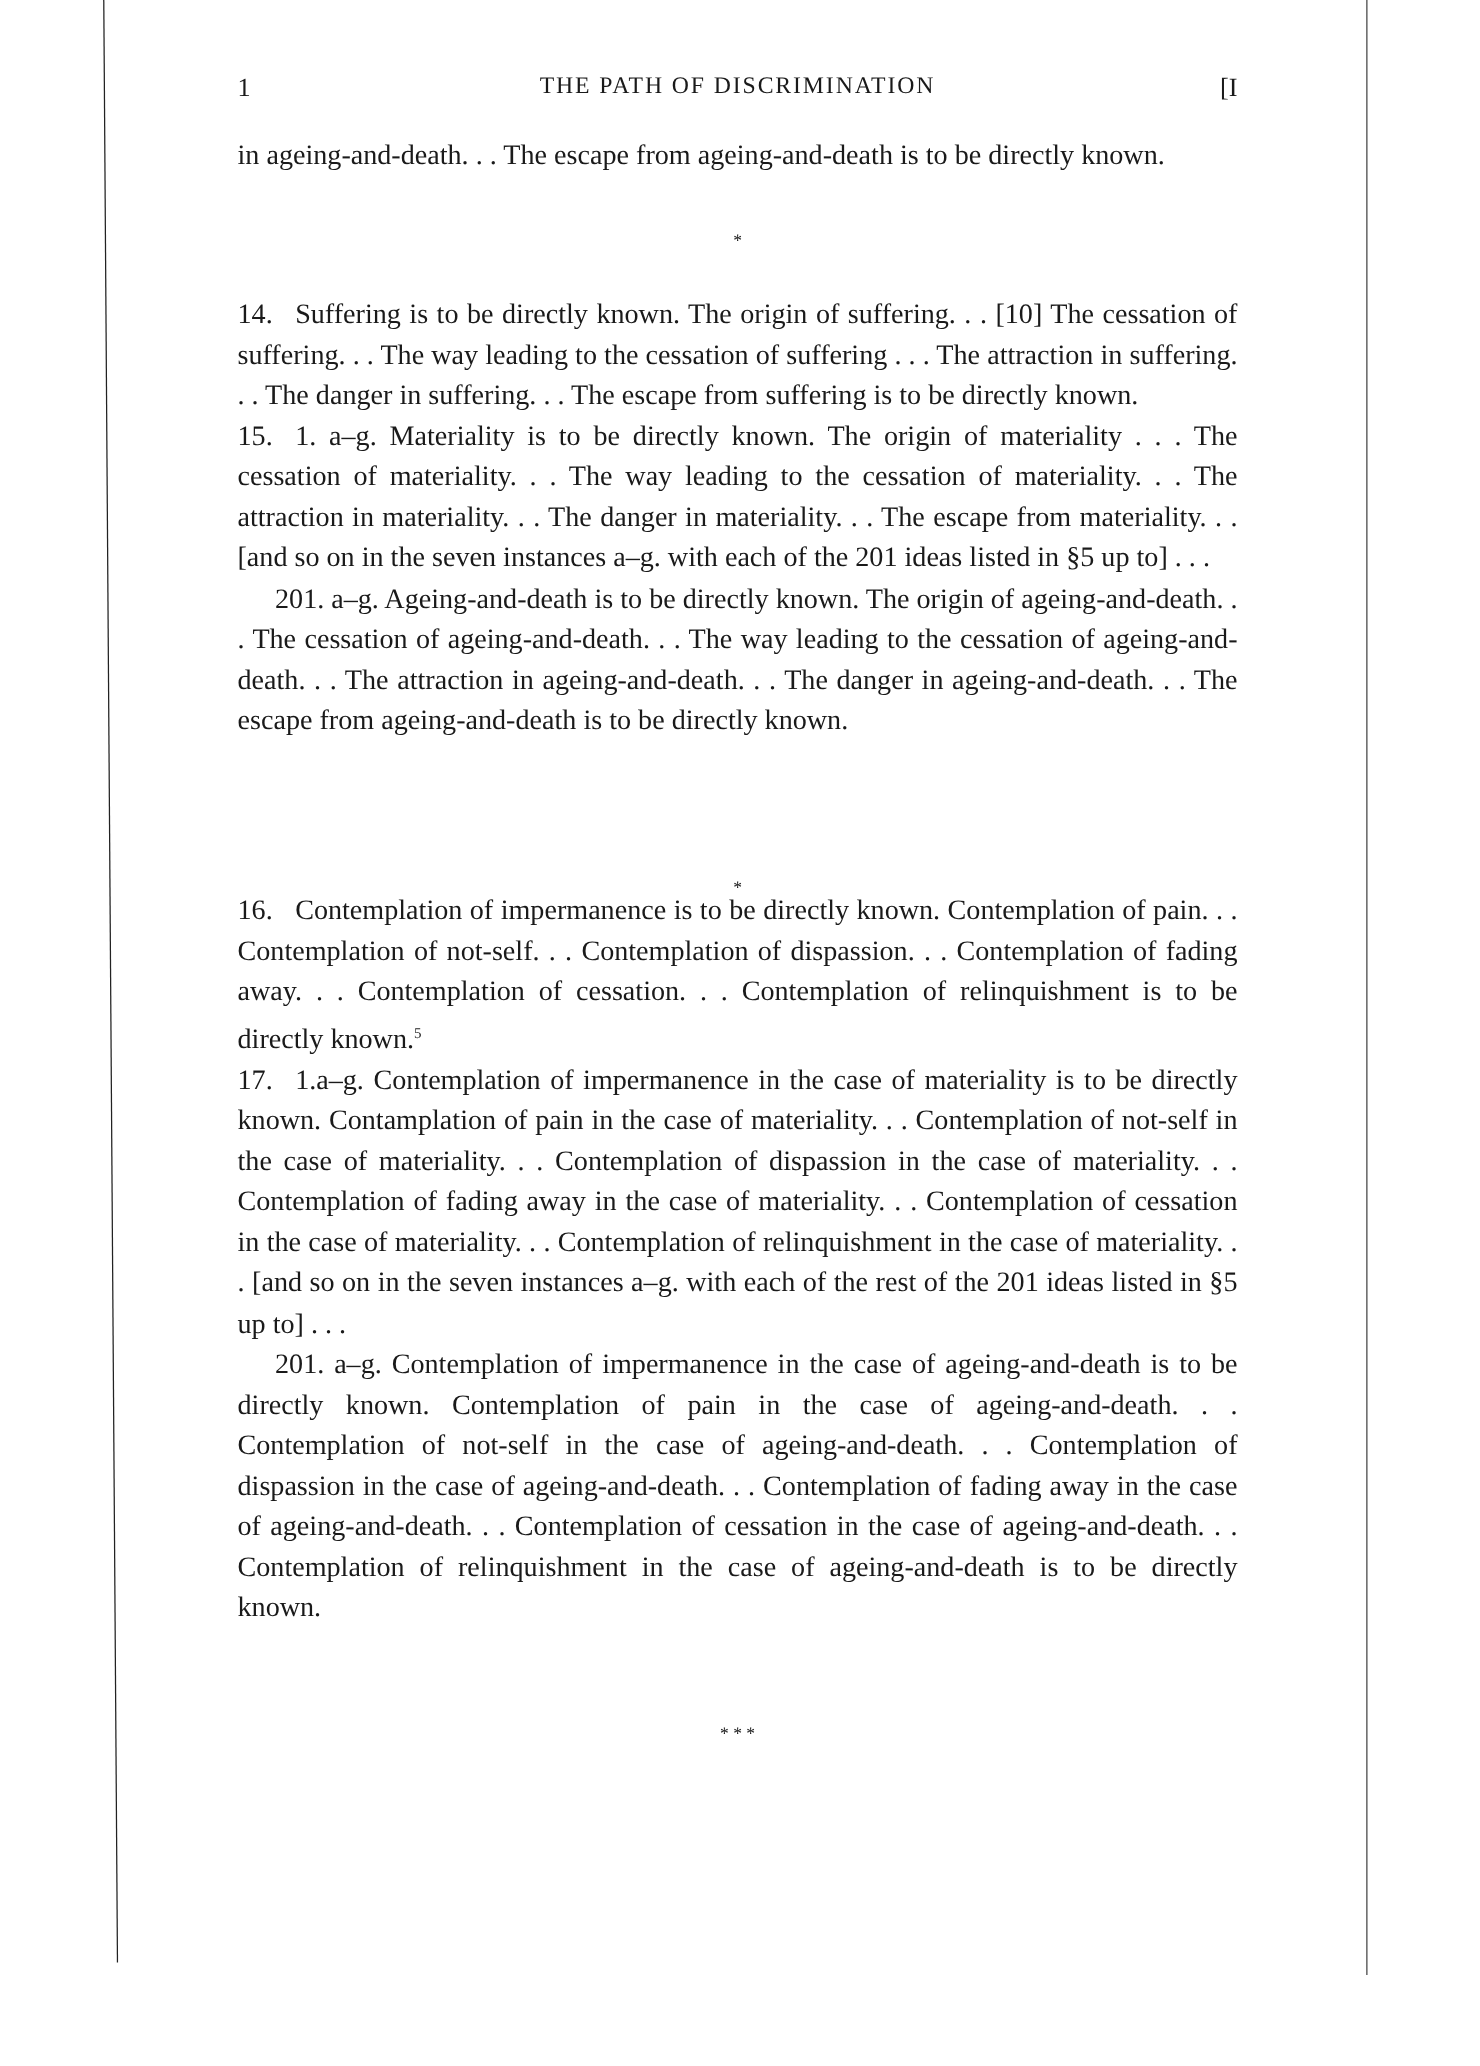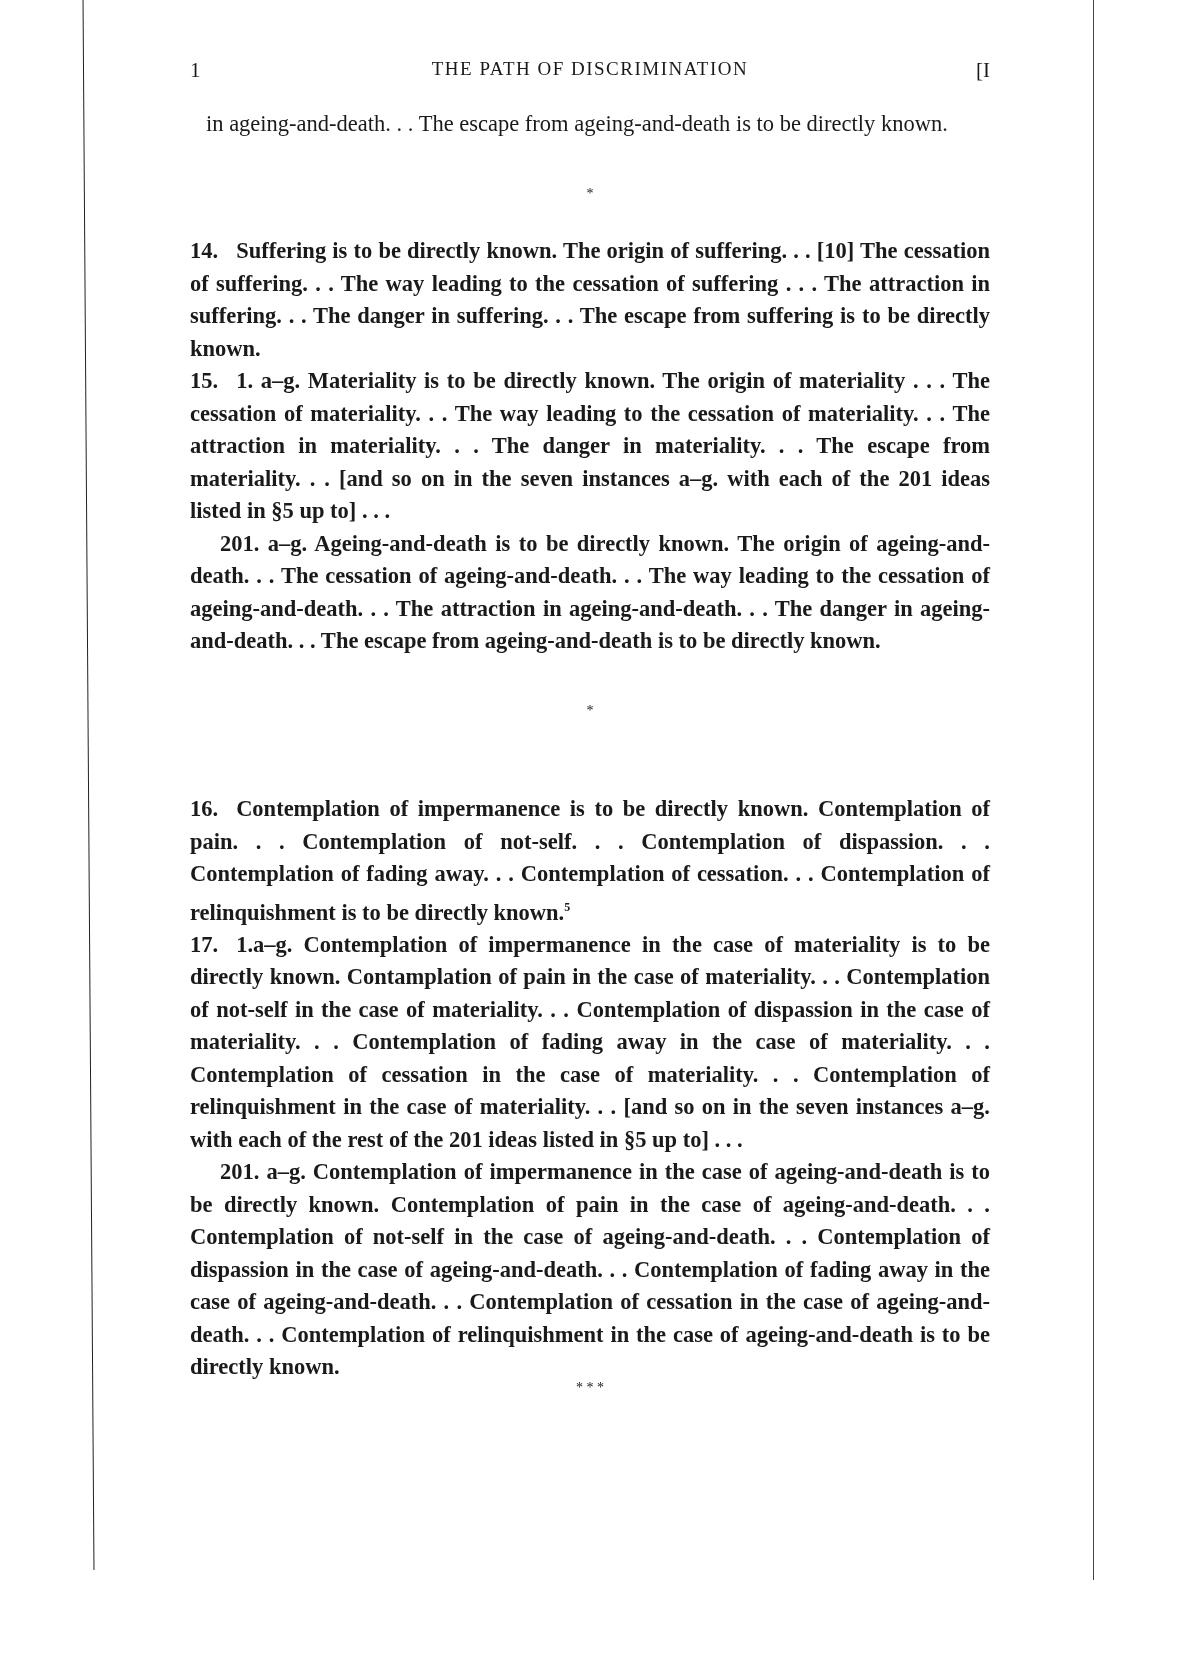--- a/index.html
+++ b/index.html
@@ -37,34 +37,34 @@
 <div class="scan-edge-left"></div>
 <div class="scan-edge-right"></div>
 
 <div class="page">
   <div class="running-head">
     <span class="pg">1</span>
     <span class="title">THE PATH OF DISCRIMINATION</span>
     <span class="sec">[I</span>
   </div>
 
-  <div class="block" style="top:108px;margin-left:16px;">
+  <div class="block" style="top:108px;">
     <p class="para">in ageing-and-death. . . The escape from ageing-and-death is to be directly known.</p>
   </div>
 
   <div class="sep" style="top:186px;">*</div>
 
-  <div class="block" style="top:235px;font-weight:bold;">
+  <div class="block" style="top:235px;">
     <p class="para"><span class="num">14.</span><span>Suffering is to be directly known. The origin of suffering. . . [10] The cessation of suffering. . . The way leading to the cessation of suffering . . . The attraction in suffering. . . The danger in suffering. . . The escape from suffering is to be directly known.</span></p>
     <p class="para"><span class="num">15.</span><span>1. a–g. Materiality is to be directly known. The origin of materiality . . . The cessation of materiality. . . The way leading to the cessation of materiality. . . The attraction in materiality. . . The danger in materiality. . . The escape from materiality. . . [and so on in the seven instances a–g. with each of the 201 ideas listed in §5 up to] . . .</span></p>
     <p class="para indent"><span>201. a–g. Ageing-and-death is to be directly known. The origin of ageing-and-death. . . The cessation of ageing-and-death. . . The way leading to the cessation of ageing-and-death. . . The attraction in ageing-and-death. . . The danger in ageing-and-death. . . The escape from ageing-and-death is to be directly known.</span></p>
   </div>
 
   <div class="sep" style="top:703px;">*</div>
 
-  <div class="block" style="top:793px;font-weight:bold;">
+  <div class="block" style="top:712px;">
     <p class="para"><span class="num">16.</span><span>Contemplation of impermanence is to be directly known. Contemplation of pain. . . Contemplation of not-self. . . Contemplation of dispassion. . . Contemplation of fading away. . . Contemplation of cessation. . . Contemplation of relinquishment is to be directly known.</span><sup>5</sup></p>
     <p class="para"><span class="num">17.</span><span>1.a–g. Contemplation of impermanence in the case of materiality is to be directly known. Contamplation of pain in the case of materiality. . . Contemplation of not-self in the case of materiality. . . Contemplation of dispassion in the case of materiality. . . Contemplation of fading away in the case of materiality. . . Contemplation of cessation in the case of materiality. . . Contemplation of relinquishment in the case of materiality. . . [and so on in the seven instances a–g. with each of the rest of the 201 ideas listed in §5 up to] . . .</span></p>
     <p class="para indent"><span>201. a–g. Contemplation of impermanence in the case of ageing-and-death is to be directly known. Contemplation of pain in the case of ageing-and-death. . . Contemplation of not-self in the case of ageing-and-death. . . Contemplation of dispassion in the case of ageing-and-death. . . Contemplation of fading away in the case of ageing-and-death. . . Contemplation of cessation in the case of ageing-and-death. . . Contemplation of relinquishment in the case of ageing-and-death is to be directly known.</span></p>
   </div>
 
   <div class="sep" style="top:1380px;">* * *</div>
 </div>
 
 </body></html>

